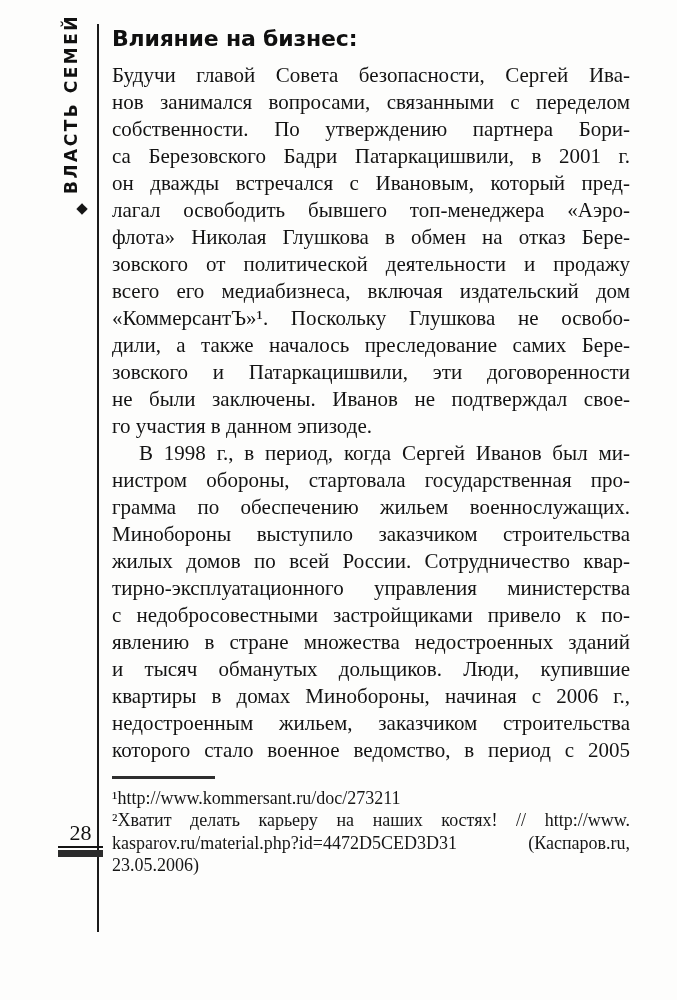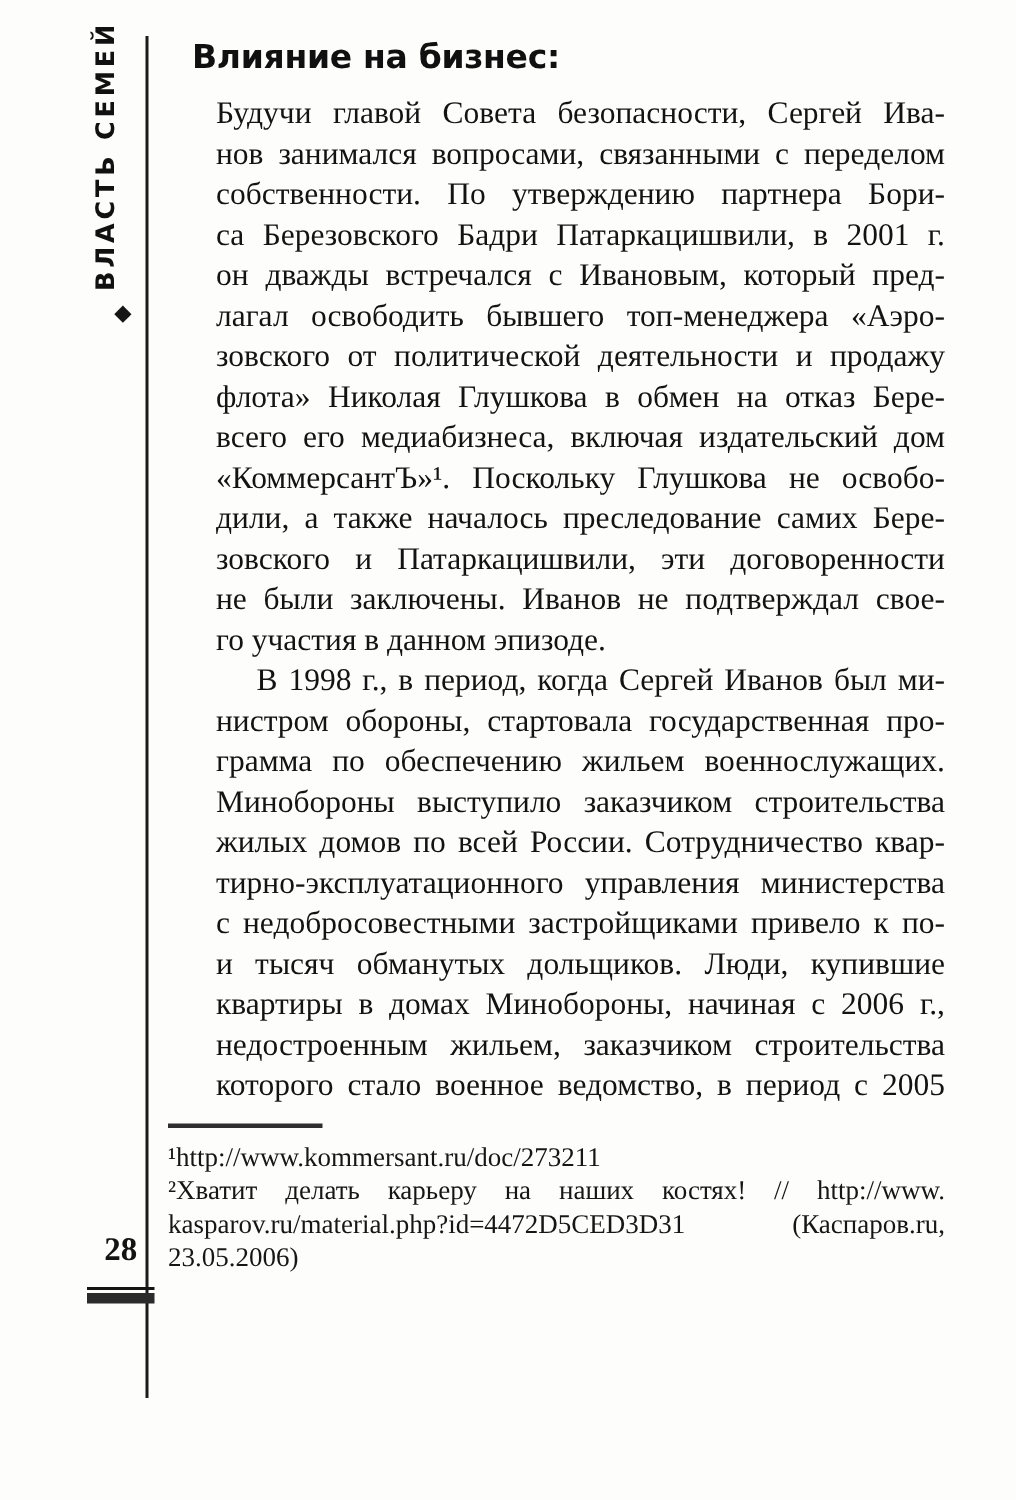--- a/index.html
+++ b/index.html
@@ -45,52 +45,50 @@
   .pagenum-block {
     position: absolute;
     left: 58px; top: 820px;
     width: 45px;
     text-align: center;
   }
   .pagenum {
     display: block;
     font-size: 22px; line-height: 26px;
     border-bottom: 2px solid #141414;
-    padding-bottom: 12px;
+    padding-bottom: 0px;
     color: #131313;
-    font-weight: bold;
   }
   .pagenum-bar {
     height: 7px;
     background: #2b2b2b;
     margin-top: 2px;
   }
 
   
   .content {
     position: absolute;
     left: 112px; top: 26px;
     width: 518px;
   }
   .heading {
     font-family: "DejaVu Sans", sans-serif;
     font-weight: 700;
     font-size: 22px;
     line-height: 26px;
     letter-spacing: -0.2px;
-    margin: 0 0 10px 16px;
+    margin: 0 0 10px 0;
     color: #101010;
   }
   .para .tline {
     font-size: 21px;
     line-height: 27px;
     text-align: justify;
     text-align-last: justify;
     color: #131313;
-    margin-left: 32px;
   }
   .para .tline-last { text-align-last: left; font-family: Liberation Serif, serif; }
   .para.justify-all .tline-last { text-align-last: justify; }
   .para.indented .tline:first-child { text-indent: 27px; }
 
   .fn-sep {
     width: 103px;
     height: 0;
     border-top: 3px solid #2e2e2e;
     margin: 12px 0 8px 0;
@@ -120,38 +118,39 @@
 <main class="content">
   <h1 class="heading">Влияние на бизнес:</h1>
 
   <div class="para">
       <div class="tline">Будучи главой Совета безопасности, Сергей Ива-</div>
       <div class="tline">нов занимался вопросами, связанными с переделом</div>
       <div class="tline">собственности. По утверждению партнера Бори-</div>
       <div class="tline">са Березовского Бадри Патаркацишвили, в 2001 г.</div>
       <div class="tline">он дважды встречался с Ивановым, который пред-</div>
       <div class="tline">лагал освободить бывшего топ-менеджера «Аэро-</div>
+      <div class="tline">флота» Николая Глушкова в обмен на отказ Бере-</div>
       <div class="tline">зовского от политической деятельности и продажу</div>
-      <div class="tline">флота» Николая Глушкова в обмен на отказ Бере-</div>
       <div class="tline">всего его медиабизнеса, включая издательский дом</div>
       <div class="tline">«КоммерсантЪ»¹. Поскольку Глушкова не освобо-</div>
       <div class="tline">дили, а также началось преследование самих Бере-</div>
       <div class="tline">зовского и Патаркацишвили, эти договоренности</div>
       <div class="tline">не были заключены. Иванов не подтверждал свое-</div>
       <div class="tline tline-last">го участия в данном эпизоде.</div>
     </div>
 
   <div class="para indented justify-all">
       <div class="tline">В 1998 г., в период, когда Сергей Иванов был ми-</div>
       <div class="tline">нистром обороны, стартовала государственная про-</div>
       <div class="tline">грамма по обеспечению жильем военнослужащих.</div>
       <div class="tline">Минобороны выступило заказчиком строительства</div>
       <div class="tline">жилых домов по всей России. Сотрудничество квар-</div>
       <div class="tline">тирно-эксплуатационного управления министерства</div>
       <div class="tline">с недобросовестными застройщиками привело к по-</div>
+      <div class="tline">явлению в стране множества недостроенных зданий</div>
       <div class="tline">и тысяч обманутых дольщиков. Люди, купившие</div>
       <div class="tline">квартиры в домах Минобороны, начиная с 2006 г.,</div>
       <div class="tline">недостроенным жильем, заказчиком строительства</div>
       <div class="tline tline-last">которого стало военное ведомство, в период с 2005</div>
     </div>
 
   <div class="fn-sep"></div>
 
   <div class="footnotes">
     <div class="footnote">

